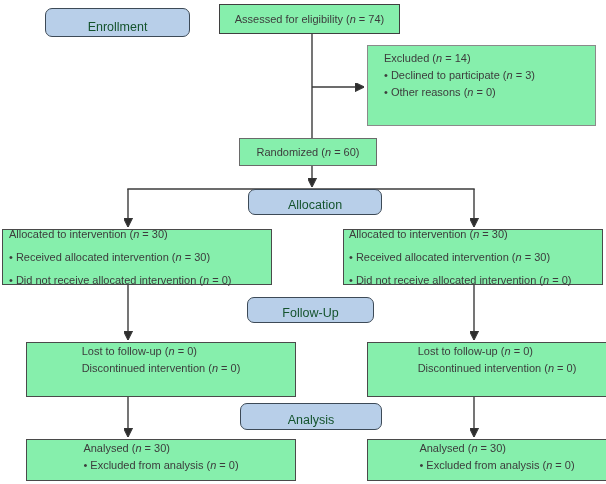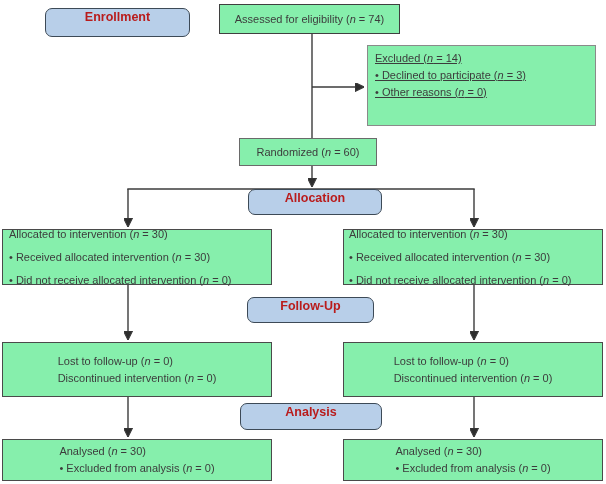--- a/index.html
+++ b/index.html
@@ -23,30 +23,29 @@
   .abs{position:absolute;box-sizing:border-box;}
   .box{z-index:2;}
   .wbox{background:#86efac;border:1.4px solid #4a4a4a;}
   .wbox.b-dark{border-color:#3f3f3f;}
   .wbox.b-mid{border-color:#6a6a6a;align-items:center;}
   .wbox.b-light{border-color:#8a8a8a;}
   .phase{
     background:var(--phase-fill);
     border:1.4px solid var(--phase-border);
     border-radius:7px;
-    display:flex;align-items:flex-start;justify-content:center;
+    display:flex;align-items:flex-end;justify-content:center;
     font-size:12.5px;
-    color:#b91c1c;
+    color:#14532d;
     z-index:3;
-    font-weight:bold;
   }
   .center-text{display:flex;align-items:center;justify-content:center;text-align:center;}
-  .pad{padding:4px 7px;text-decoration:underline;}
+  .pad{padding:4px 16px;}
   .stack{display:flex;flex-direction:column;justify-content:center;gap:6px;}
-  .stack-center{display:flex;flex-direction:column;justify-content:center;align-items:center;}
+  .stack-center{display:flex;flex-direction:column;justify-content:flex-start;align-items:center;margin-left:24px;}
   .stack-center .inner{text-align:left;}
   .bline{white-space:nowrap;}
   svg.connectors{position:absolute;left:0;top:0;z-index:1;}
   svg.connectors *{stroke:var(--connector);}
   i{font-style:italic;}
 </style>
 </head>
 <body>
 
 <div class="canvas">

